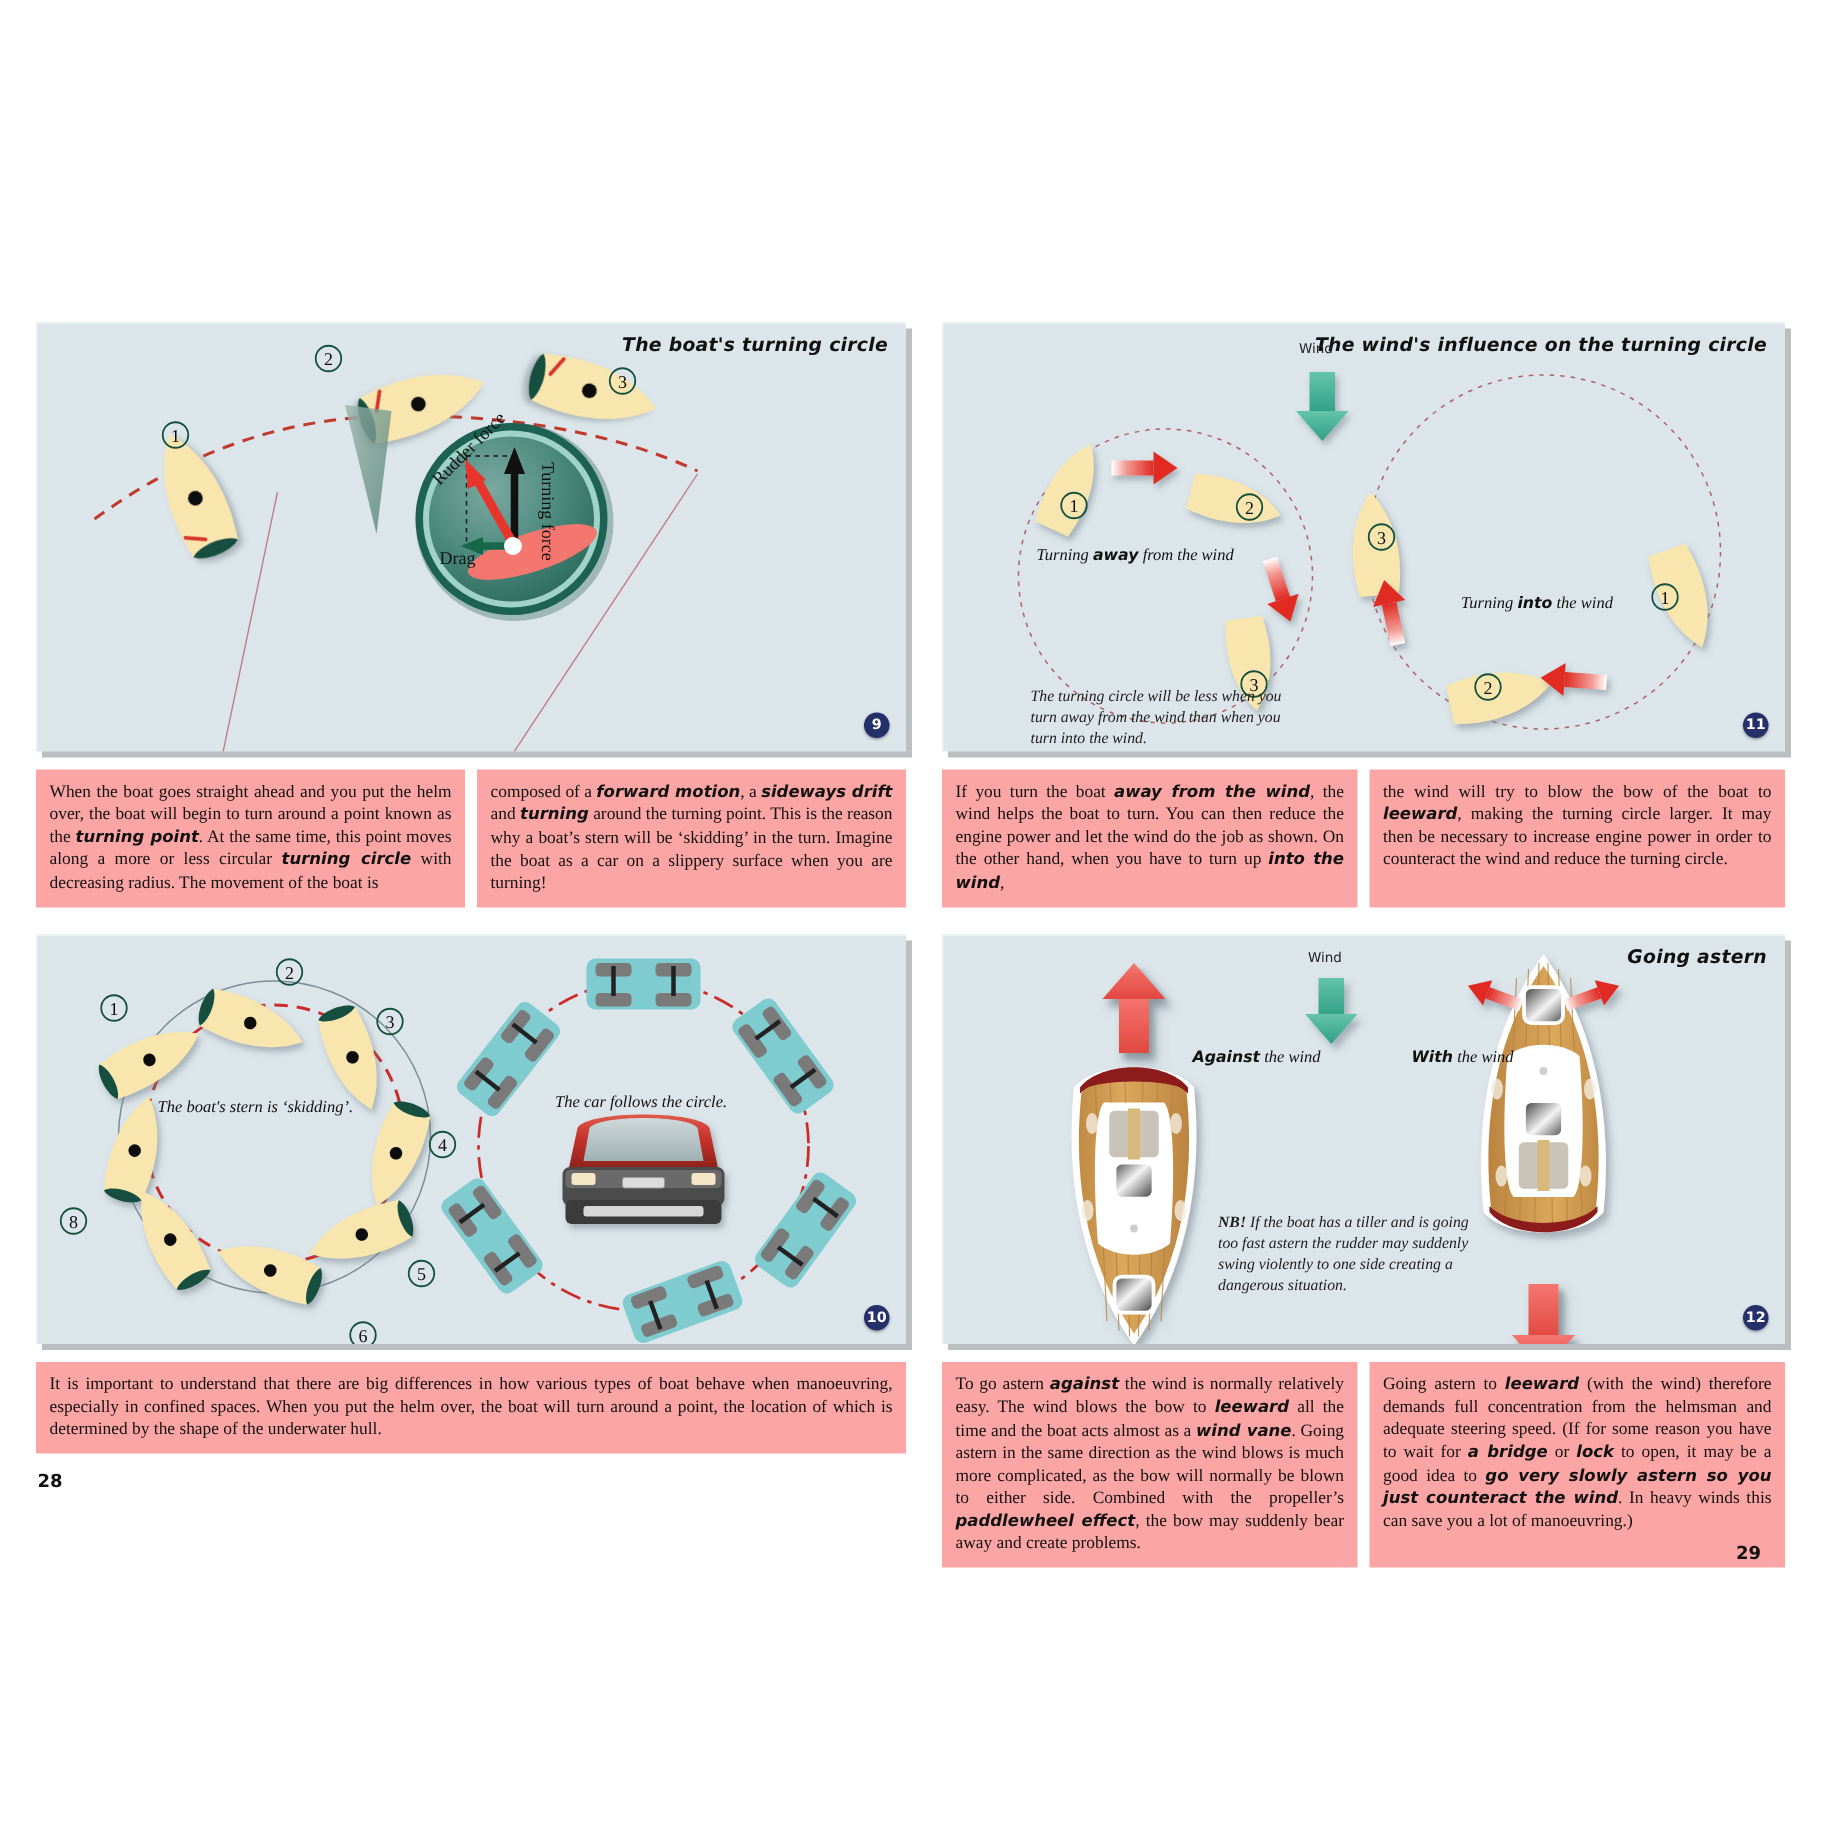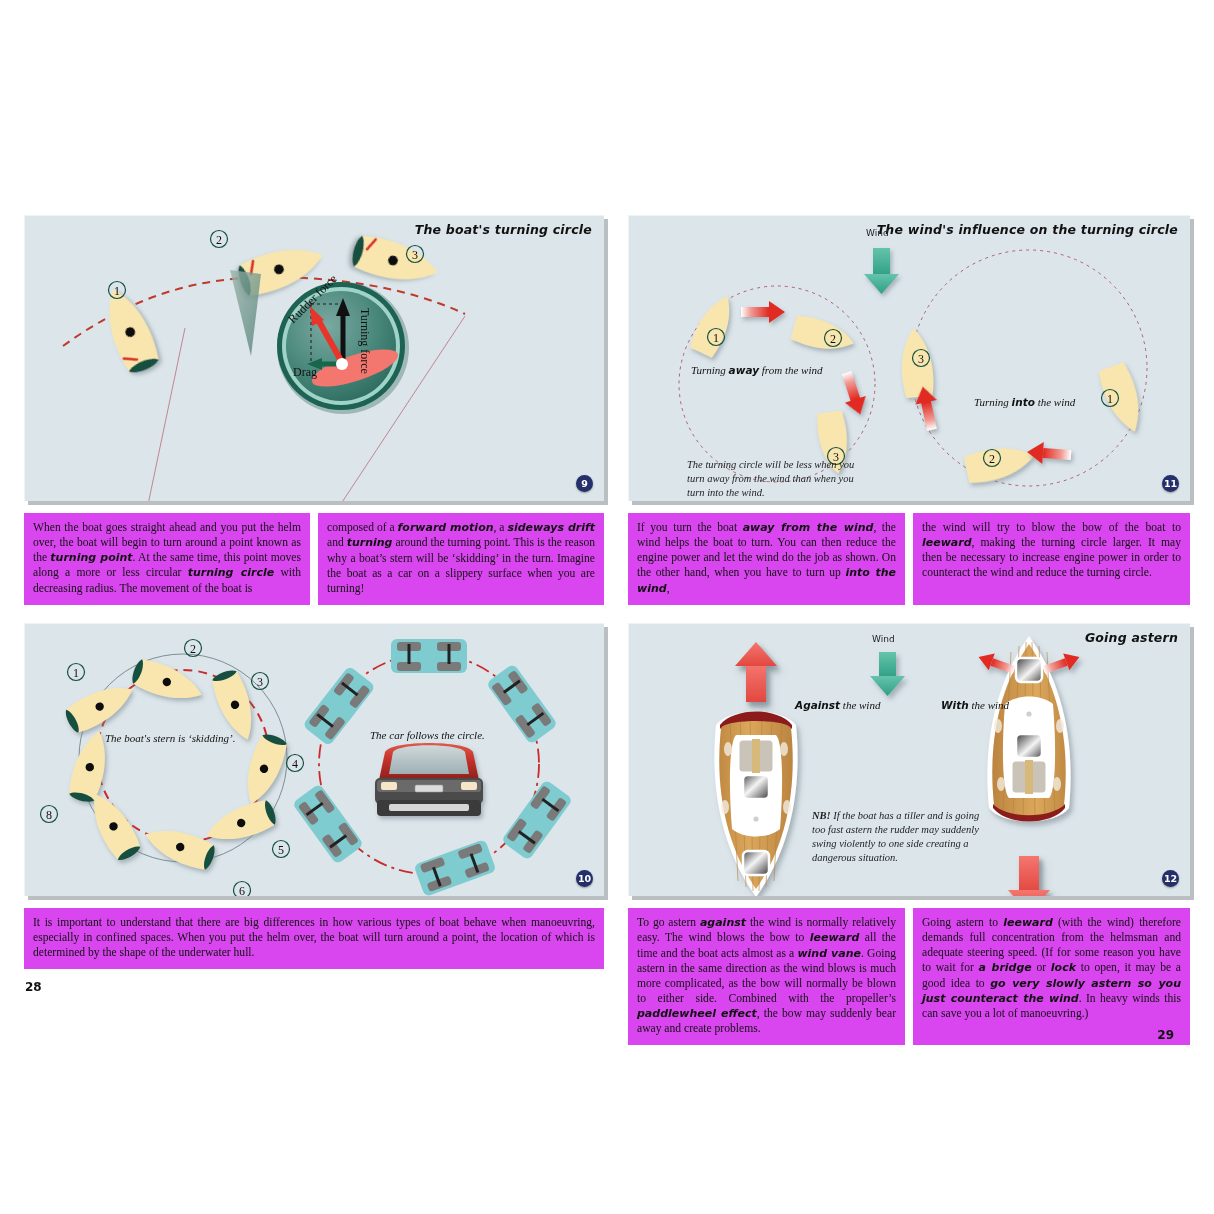--- a/index.html
+++ b/index.html
@@ -61,21 +61,21 @@
   .inline-label b{font-family:"DejaVu Sans", sans-serif;font-style:italic;font-size:10.5px;}
   .wind-word{
     position:absolute;
     font-family:"DejaVu Sans", sans-serif;
     font-size:9px;color:#222;
   }
 
   
   .captions{ display:flex; gap:8px; margin-top:12px; }
   .caption{
-    background:#d946ef;
+    background:#fca5a5;
     padding:7px 9px 9px 9px;
     font-size:11.6px;
     line-height:1.30;
     text-align:justify;
     color:#111;
     flex:1 1 0;
   }
   .caption b{ font-family:"DejaVu Sans", sans-serif; font-style:italic; font-size:11px;}
 
   

